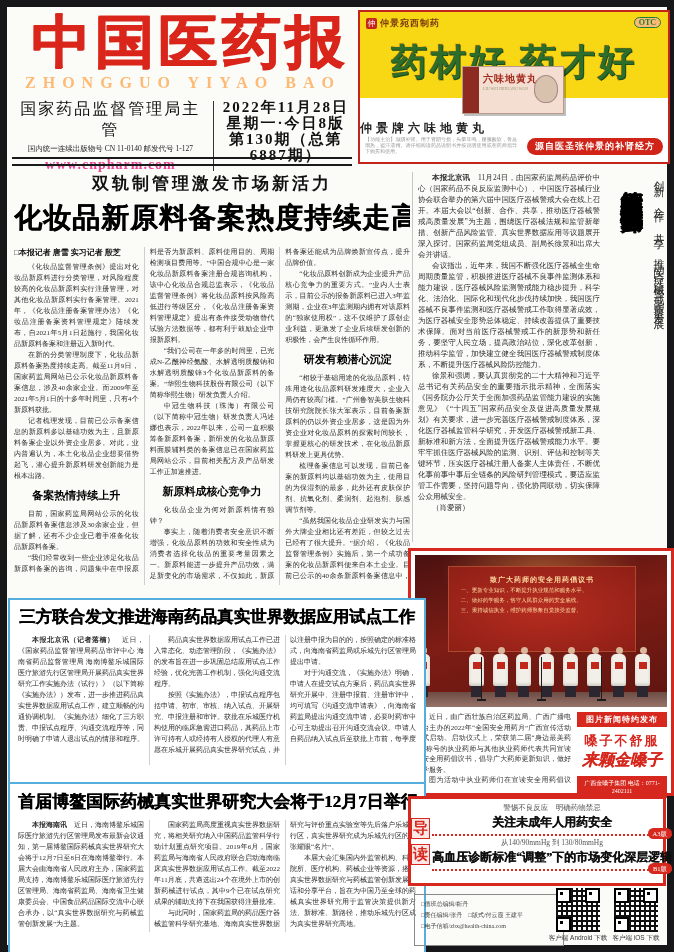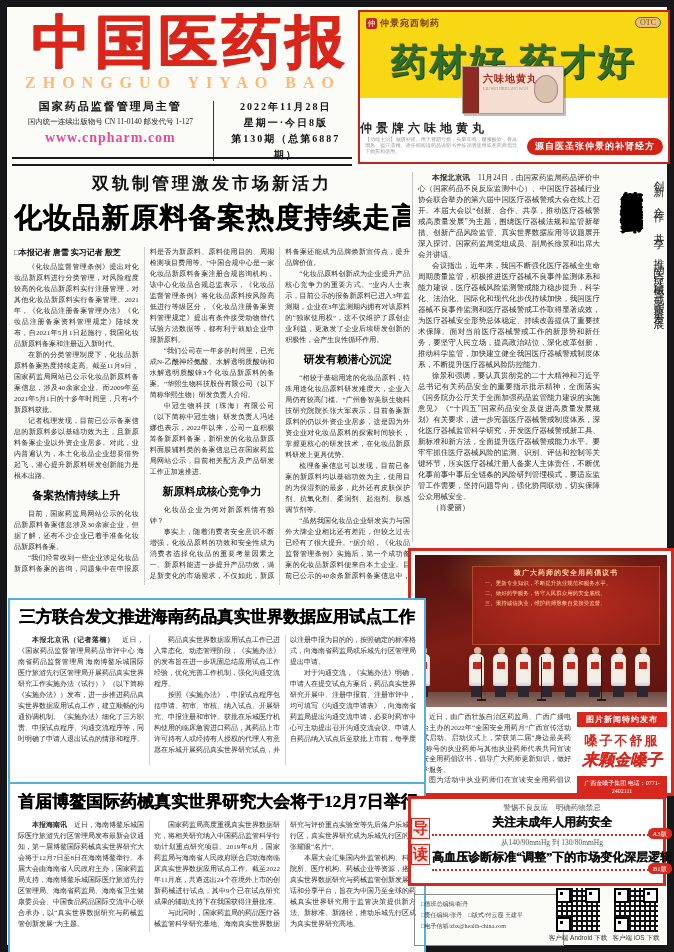--- a/index.html
+++ b/index.html
@@ -9,33 +9,33 @@
   .abs{position:absolute;}
 
   
   .masthead{left:14px;top:12px;width:338px;height:150px;}
   .mast-title{font-size:57px;line-height:60px;font-weight:900;color:#d9251a;text-align:center;letter-spacing:4px;white-space:nowrap;transform:scaleX(1.04);transform-origin:left;text-shadow:1px 0 #d9251a,0 1px #d9251a;}
   .mast-pinyin{font-size:16px;font-weight:bold;color:#fdba74;text-align:center;letter-spacing:7px;margin-top:2px;}
   .mast-info{display:flex;margin-top:7px;align-items:stretch;}
   .mast-left{width:57%;text-align:center;}
   .mast-div{width:0;border-left:1px solid #333;margin:2px 6px;}
   .mast-right{flex:1;text-align:center;}
-  .mi-supervisor{font-size:11px;font-weight:bold;letter-spacing:2px;color:#111;}
+  .mi-supervisor{font-size:16px;font-weight:normal;letter-spacing:2px;color:#111;}
   .mi-issn{font-size:7.5px;color:#222;margin-top:3px;}
   .mi-site{font-size:14px;font-weight:bold;letter-spacing:1px;color:#ec4899;margin-top:3px;}
-  .mi-date{font-size:10px;font-weight:bold;letter-spacing:2px;color:#111;line-height:16px;}
+  .mi-date{font-size:15px;font-weight:bold;letter-spacing:2px;color:#111;line-height:16px;}
   .mast-rule{left:12px;top:157px;width:340px;height:5px;border-top:2px solid #1a1a1a;border-bottom:2px solid #1a1a1a;}
 
   
   .topad{left:358px;top:10px;width:308px;height:150px;border:2px solid #c3251a;background:#fff;overflow:hidden;}
   .ad-yellow{position:relative;height:86px;background:#f8d714;}
   .ad-brand{position:absolute;left:6px;top:5px;display:flex;align-items:center;gap:3px;}
   .ad-logo{width:11px;height:11px;background:#c3251a;color:#fff;font-size:8px;line-height:11px;text-align:center;border-radius:2px;}
   .ad-brand-text{font-size:9px;font-weight:bold;color:#7a3a12;letter-spacing:1px;}
-  .ad-otc{position:absolute;right:7px;top:5px;font-size:8px;font-weight:normal;color:#1d7d38;border:1.5px solid #1d7d38;border-radius:8px;padding:0 4px;background:#fdba74;}
+  .ad-otc{position:absolute;right:7px;top:5px;font-size:8px;font-weight:bold;color:#1d7d38;border:1.5px solid #1d7d38;border-radius:8px;padding:0 4px;background:#fdba74;}
   .ad-slogan{position:absolute;left:0;right:0;top:26px;text-align:center;font-size:36px;font-weight:900;color:#2c6e2a;letter-spacing:3px;white-space:nowrap;text-shadow:1px 1px 0 #1d4d1c,0 0 1px #c3251a;}
   .ad-box{position:absolute;left:102px;top:54px;width:100px;height:46px;background:#f4ded2;border:1px solid #b98;box-shadow:2px 2px 0 rgba(0,0,0,.25);z-index:3;}
   .ad-box-band{position:absolute;left:0;top:0;bottom:0;width:16px;background:#8d2a22;}
   .ad-box-name{position:absolute;left:20px;top:5px;font-size:10px;font-weight:bold;color:#a42a1e;letter-spacing:1px;}
   .ad-box-sub{position:absolute;left:20px;top:19px;font-size:4px;color:#a08;white-space:nowrap;color:#997;}
   .ad-box-face{position:absolute;right:5px;top:8px;width:22px;height:26px;border-radius:50% 50% 45% 45%;background:#d8c2ae;border:1px solid #a88;}
   .ad-white{position:relative;height:60px;}
   .ad-product{text-align:left;font-size:12px;font-weight:900;letter-spacing:4px;color:#222;padding-top:22px;white-space:nowrap;}
   .ad-bottom{position:absolute;left:5px;right:5px;bottom:3px;display:flex;align-items:flex-end;gap:10px;}
   .ad-fine{flex:1;font-size:5px;line-height:6px;color:#999;text-align:justify;}
@@ -58,21 +58,21 @@
   .devtext .lede b{font-weight:900;}
   .dev-byline{text-align:right;font-size:7.5px;color:#444;padding-right:6px;text-indent:0;}
   .vhead{left:604px;top:172px;width:62px;height:372px;display:flex;justify-content:flex-end;}
   .vkicker{writing-mode:vertical-rl;font-size:11px;letter-spacing:5px;color:#222;height:372px;}
   .vheadline{writing-mode:vertical-rl;font-size:23px;font-weight:900;letter-spacing:1.5px;color:#000;height:372px;margin-right:4px;text-shadow:.5px 0 #000;}
 
   
   .photobox{left:408px;top:548px;width:252px;height:234px;border:3px solid #d6281e;background:#fff;padding:4px;}
   .photo{position:relative;height:152px;background:linear-gradient(165deg,#4a1110 0%,#7e1d15 45%,#5d1410 100%);overflow:hidden;}
   .ph-glow{position:absolute;left:10%;top:-20%;width:80%;height:60%;background:radial-gradient(ellipse at center,rgba(255,180,90,.35),transparent 70%);}
-  .screen{position:absolute;left:13%;top:7%;width:74%;height:50%;background:radial-gradient(ellipse at center,#b72c20,#8e1f16);border:1px solid rgba(255,200,120,.25);padding-top:1px;margin-left:24px;}
+  .screen{position:absolute;left:13%;top:7%;width:74%;height:50%;background:radial-gradient(ellipse at center,#b72c20,#8e1f16);border:1px solid rgba(255,200,120,.25);padding-top:8px;}
   .screen-title{text-align:center;font-size:7px;font-weight:bold;color:#ffd9a0;letter-spacing:1px;}
   .screen-line{font-size:5.5px;line-height:9px;color:#ffd9a0;padding-left:12px;margin-top:1px;white-space:nowrap;overflow:hidden;}
   .floor{position:absolute;left:0;bottom:0;width:100%;height:15px;background:linear-gradient(#6d4c44,#97746a);}
   .person{position:absolute;bottom:8px;width:16px;height:52px;}
   .person .head{position:absolute;top:0;left:4.5px;width:7px;height:7px;border-radius:50%;background:#d9b69c;}
   .person .coat{position:absolute;top:7px;left:0;width:15px;height:32px;background:#f2efe8;border-radius:5px 5px 2px 2px;box-shadow:inset 0 -2px 3px rgba(0,0,0,.15);}
   .person .folder{position:absolute;top:15px;left:3.5px;width:8px;height:7px;background:#c2271c;}
   .person .legs{position:absolute;top:39px;left:2px;width:11px;height:11px;background:#2b2630;}
   .person:nth-of-type(1){left:6px}.person:nth-of-type(2){left:30px}.person:nth-of-type(3){left:54px}
   .person:nth-of-type(4){left:78px}.person:nth-of-type(5){left:101px}.person:nth-of-type(6){left:124px}

